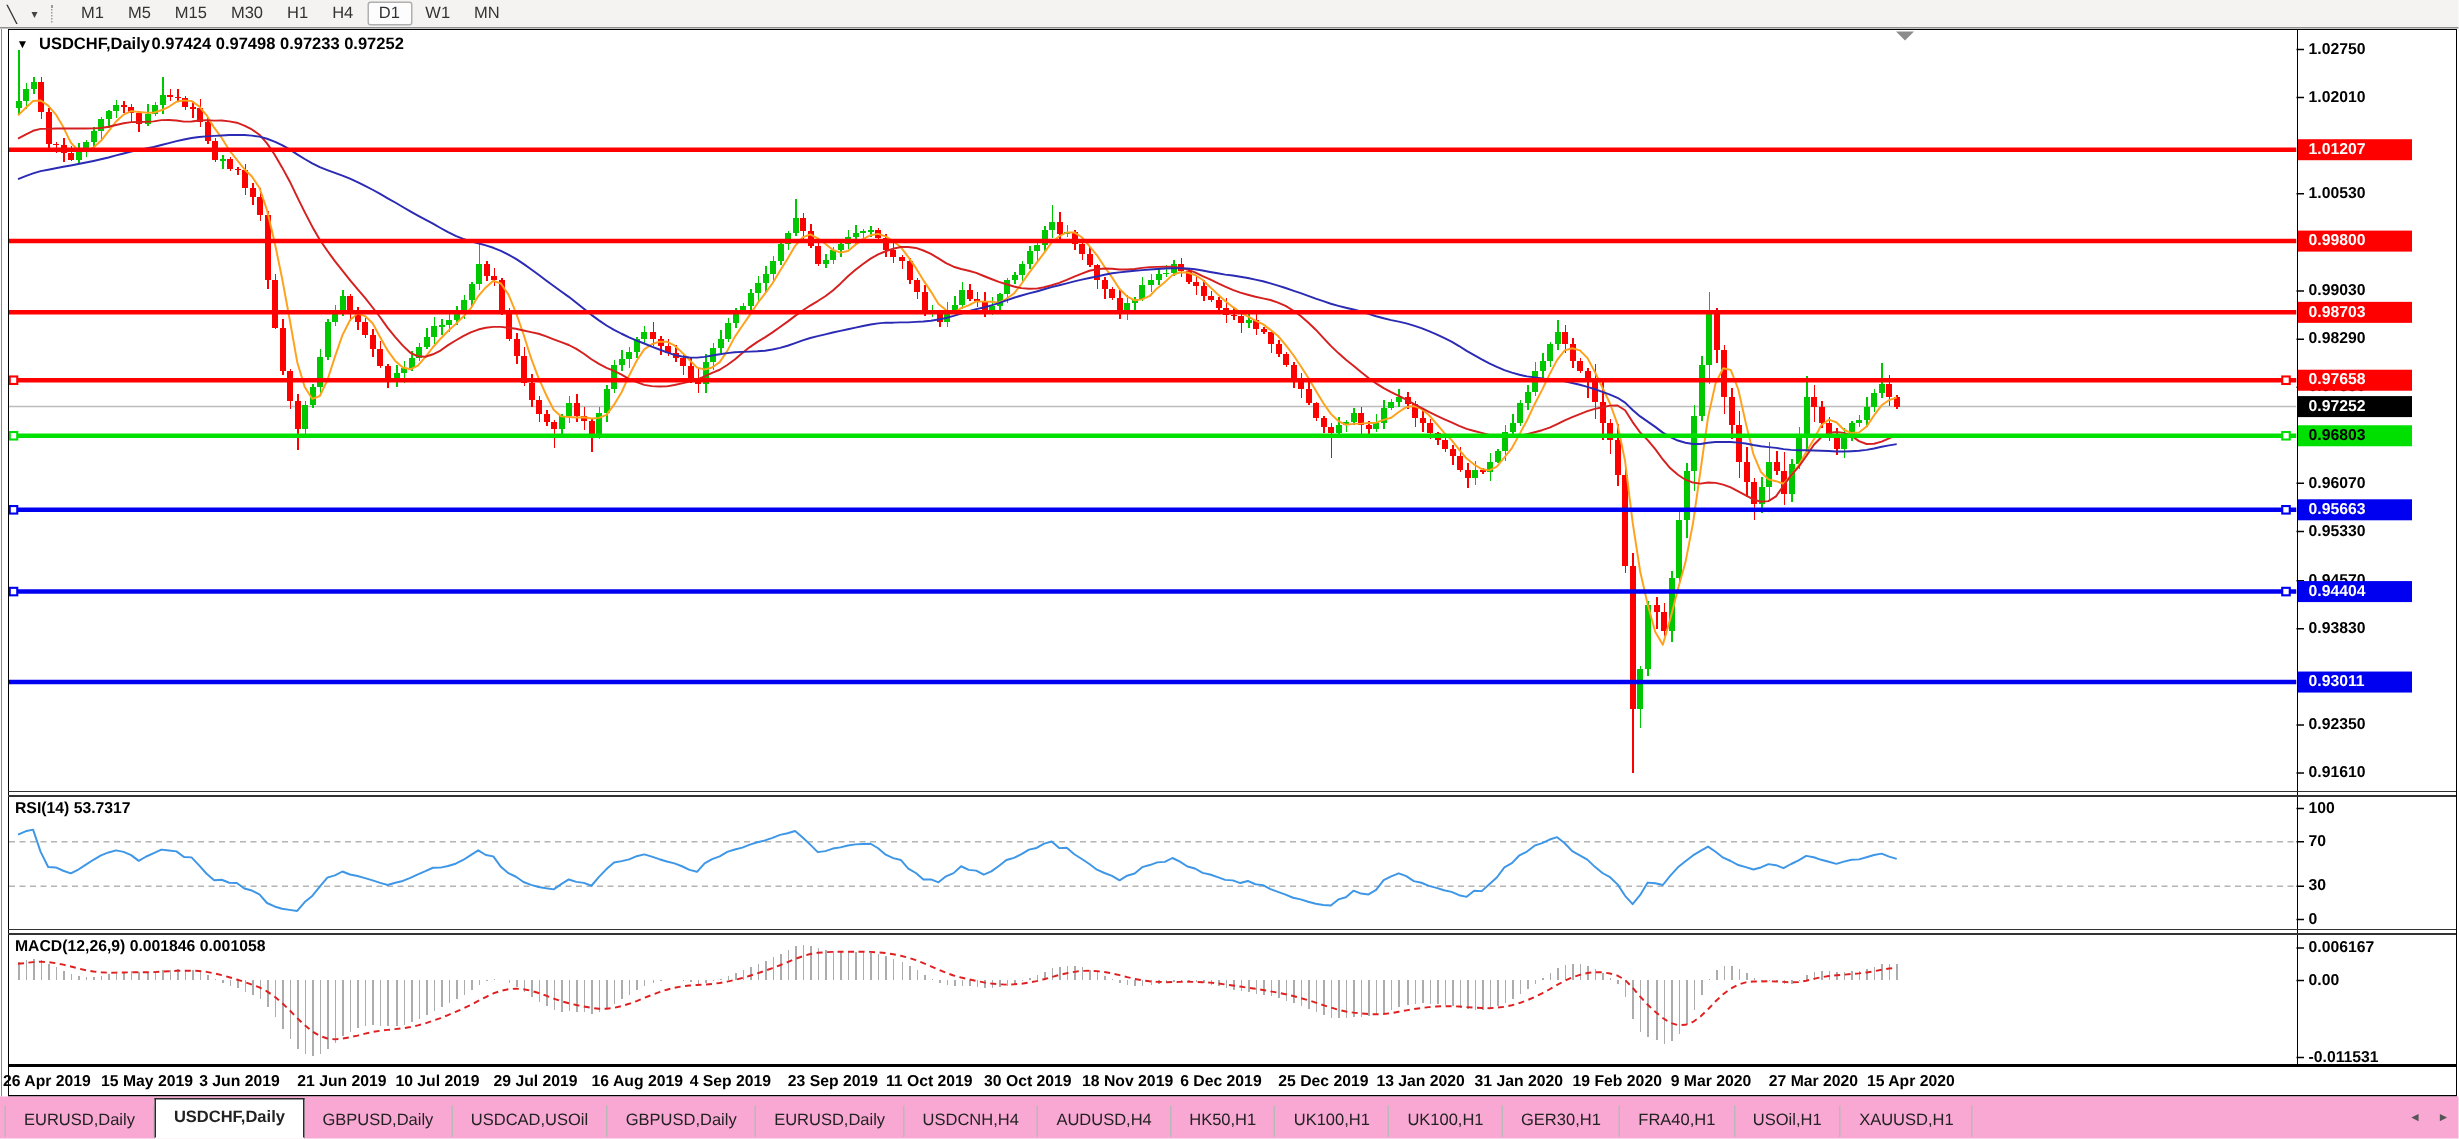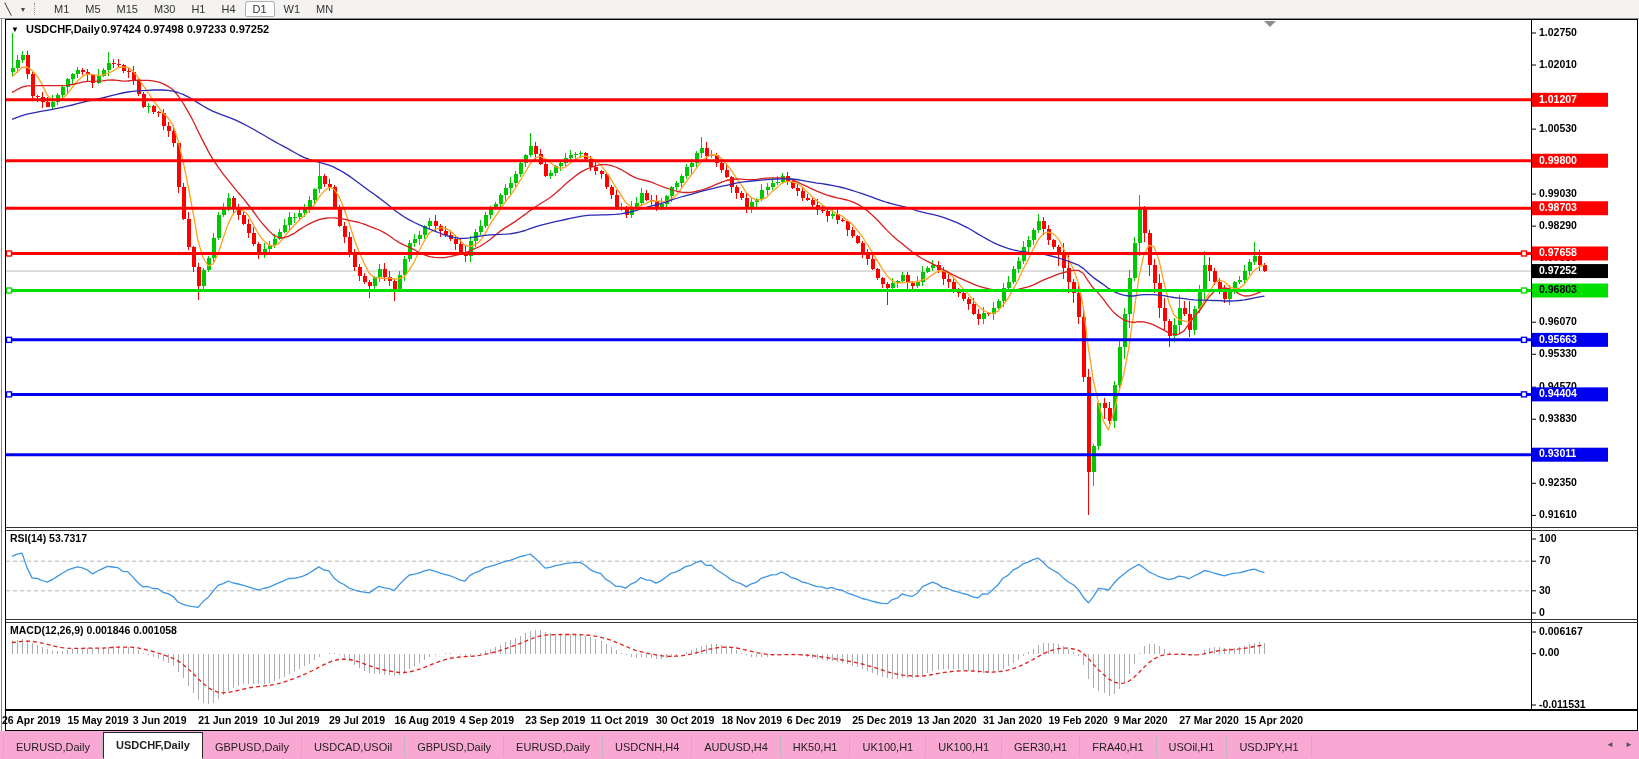--- a/index.html
+++ b/index.html
@@ -985,19 +985,19 @@
       <div class="tab">GBPUSD,Daily</div>
       <div class="tab">EURUSD,Daily</div>
       <div class="tab">USDCNH,H4</div>
       <div class="tab">AUDUSD,H4</div>
       <div class="tab">HK50,H1</div>
       <div class="tab">UK100,H1</div>
       <div class="tab">UK100,H1</div>
       <div class="tab">GER30,H1</div>
       <div class="tab">FRA40,H1</div>
       <div class="tab">USOil,H1</div>
-      <div class="tab">USDJPY,H1</div>
+      <div class="tab">XAUUSD,H1</div>
     </div>
   <div class="tab-scroll">
     <span>◄</span>
     <span>►</span>
   </div>
 </div>
 
 </body></html>

